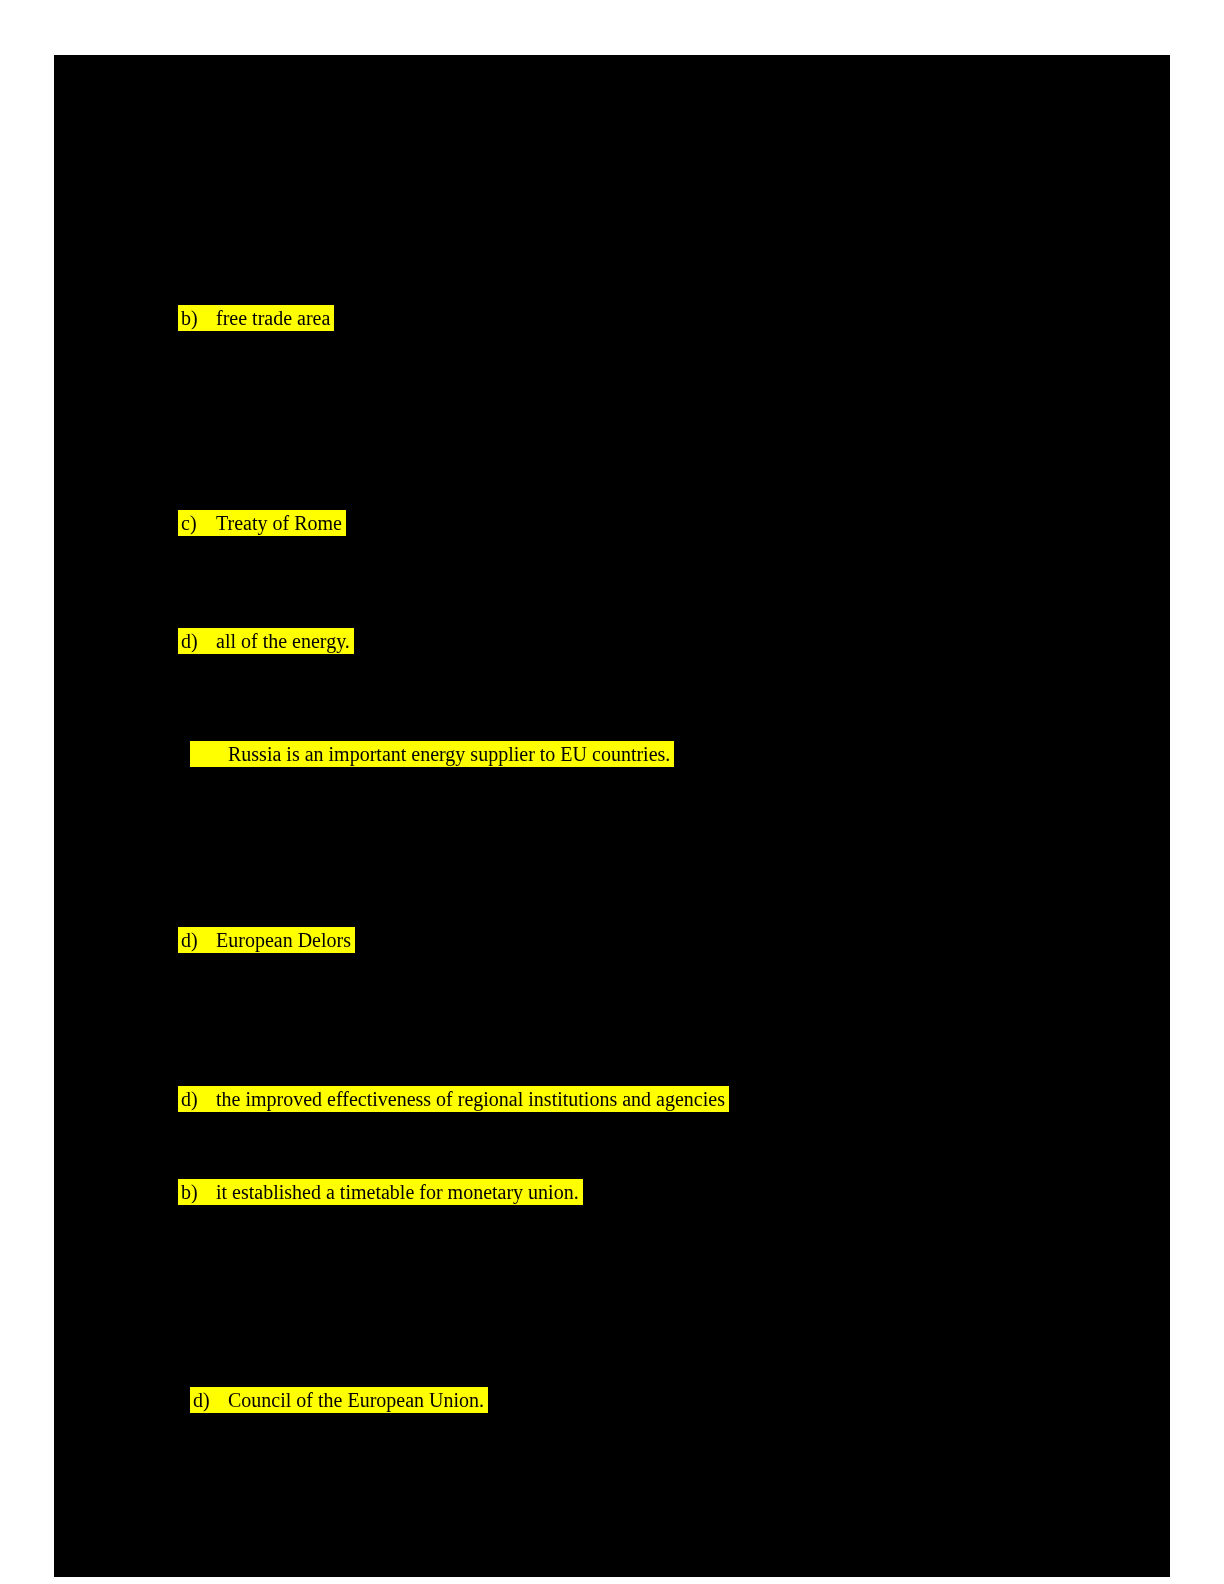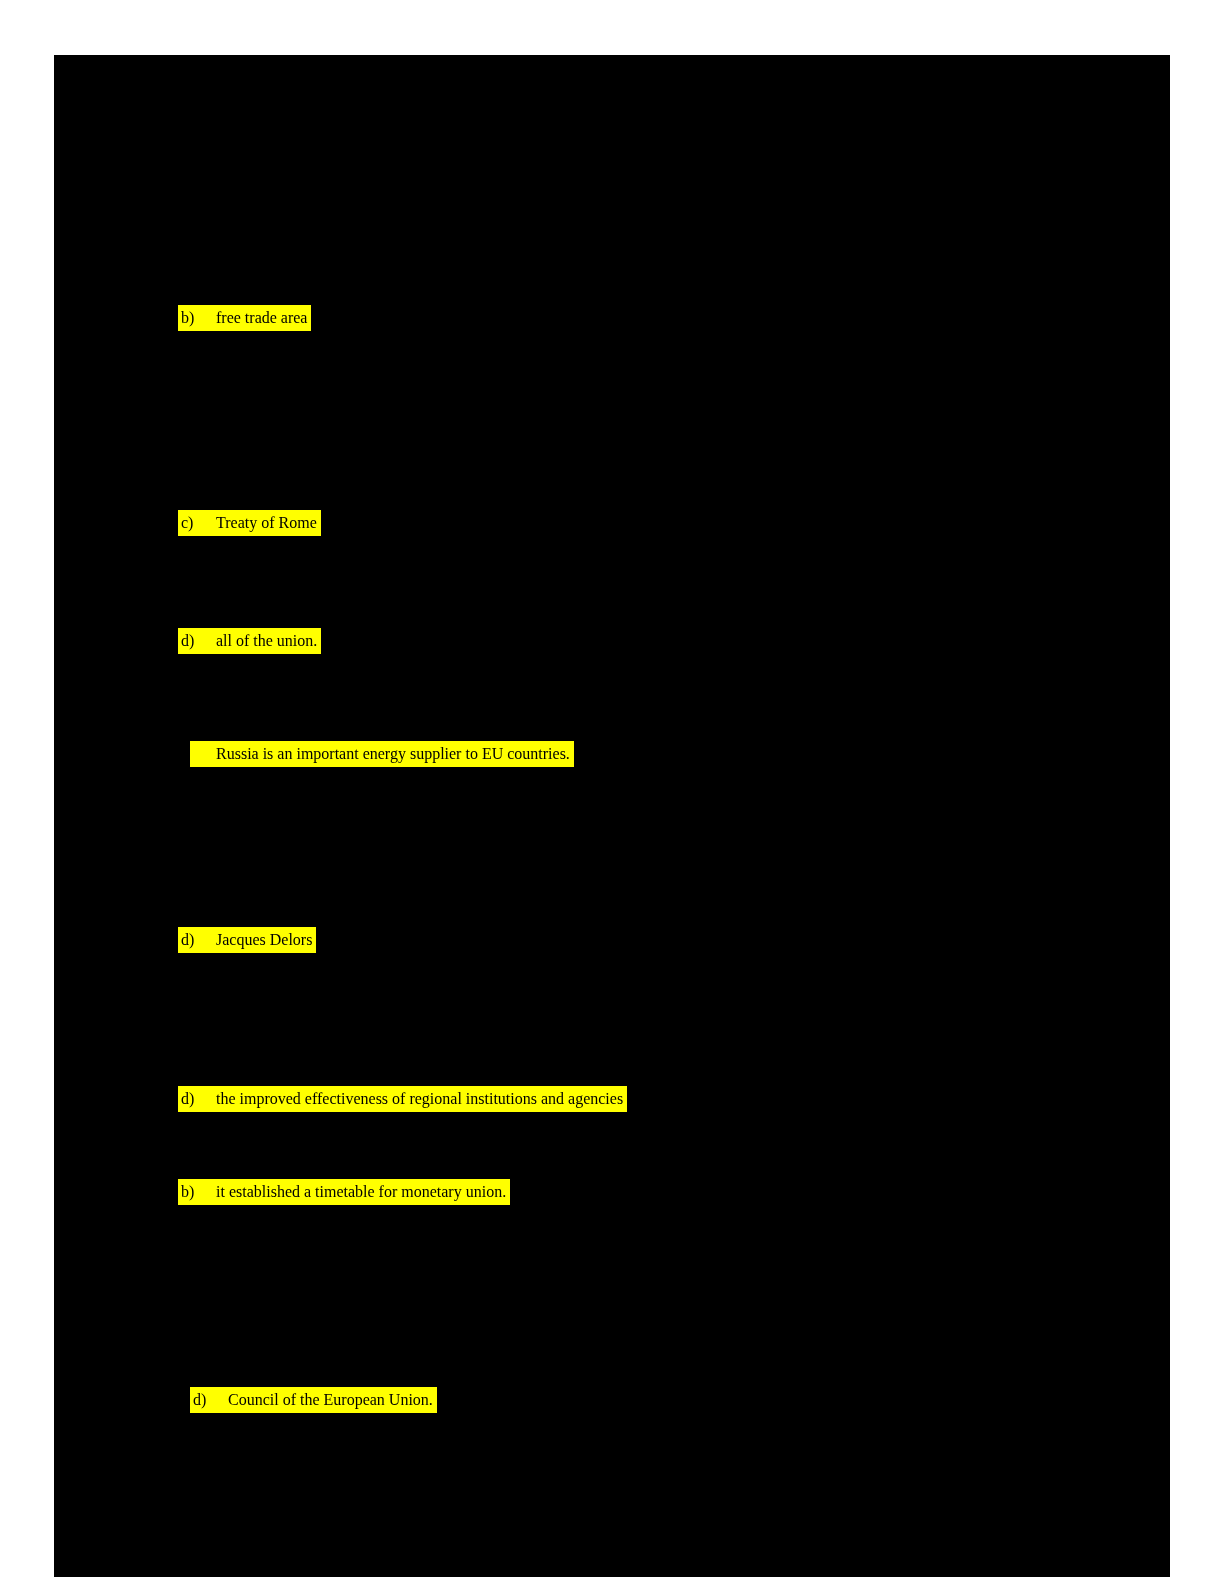--- a/index.html
+++ b/index.html
@@ -25,32 +25,32 @@
     width: 1116px;
     height: 1522px;
     background: #000000;
   }
   
   .hl {
     position: absolute;
     background: #ffff00;
     color: #000000;
     font-family: "Liberation Serif", serif;
-    font-size: 16px;
+    font-size: 20px;
     line-height: 26px;
     height: 26px;
     white-space: nowrap;
     padding: 0 4px 0 3px;
   }
   .hl .letter {
     display: inline-block;
     width: 35px;
   }
   .hl.no-letter {
-    padding-left: 26px;
+    padding-left: 38px;
   }
   
   .hl1 { left: 124px; top: 250px; }   
   .hl2 { left: 124px; top: 412px; margin-top: 43px; }   
   .hl3 { left: 124px; top: 573px; }   
   .hl4 { left: 136px; top: 686px; }   
   .hl5 { left: 124px; top: 872px; }   
   .hl6 { left: 124px; top: 1031px; }  
   .hl7 { left: 124px; top: 1124px; }  
   .hl8 { left: 136px; top: 1332px; }  
@@ -63,29 +63,29 @@
 
     <div class="hl hl1">
       <span class="letter">b)</span><span>free trade area</span>
     </div>
 
     <div class="hl hl2">
       <span class="letter">c)</span><span>Treaty of Rome</span>
     </div>
 
     <div class="hl hl3">
-      <span class="letter">d)</span><span>all of the union.</span>
+      <span class="letter">d)</span><span>all of the energy.</span>
     </div>
 
     <div class="hl hl4 no-letter">
       <span>Russia is an important energy supplier to EU countries.</span>
     </div>
 
     <div class="hl hl5">
-      <span class="letter">d)</span><span>Jacques Delors</span>
+      <span class="letter">d)</span><span>European Delors</span>
     </div>
 
     <div class="hl hl6">
       <span class="letter">d)</span><span>the improved effectiveness of regional institutions and agencies</span>
     </div>
 
     <div class="hl hl7">
       <span class="letter">b)</span><span>it established a timetable for monetary union.</span>
     </div>
 

